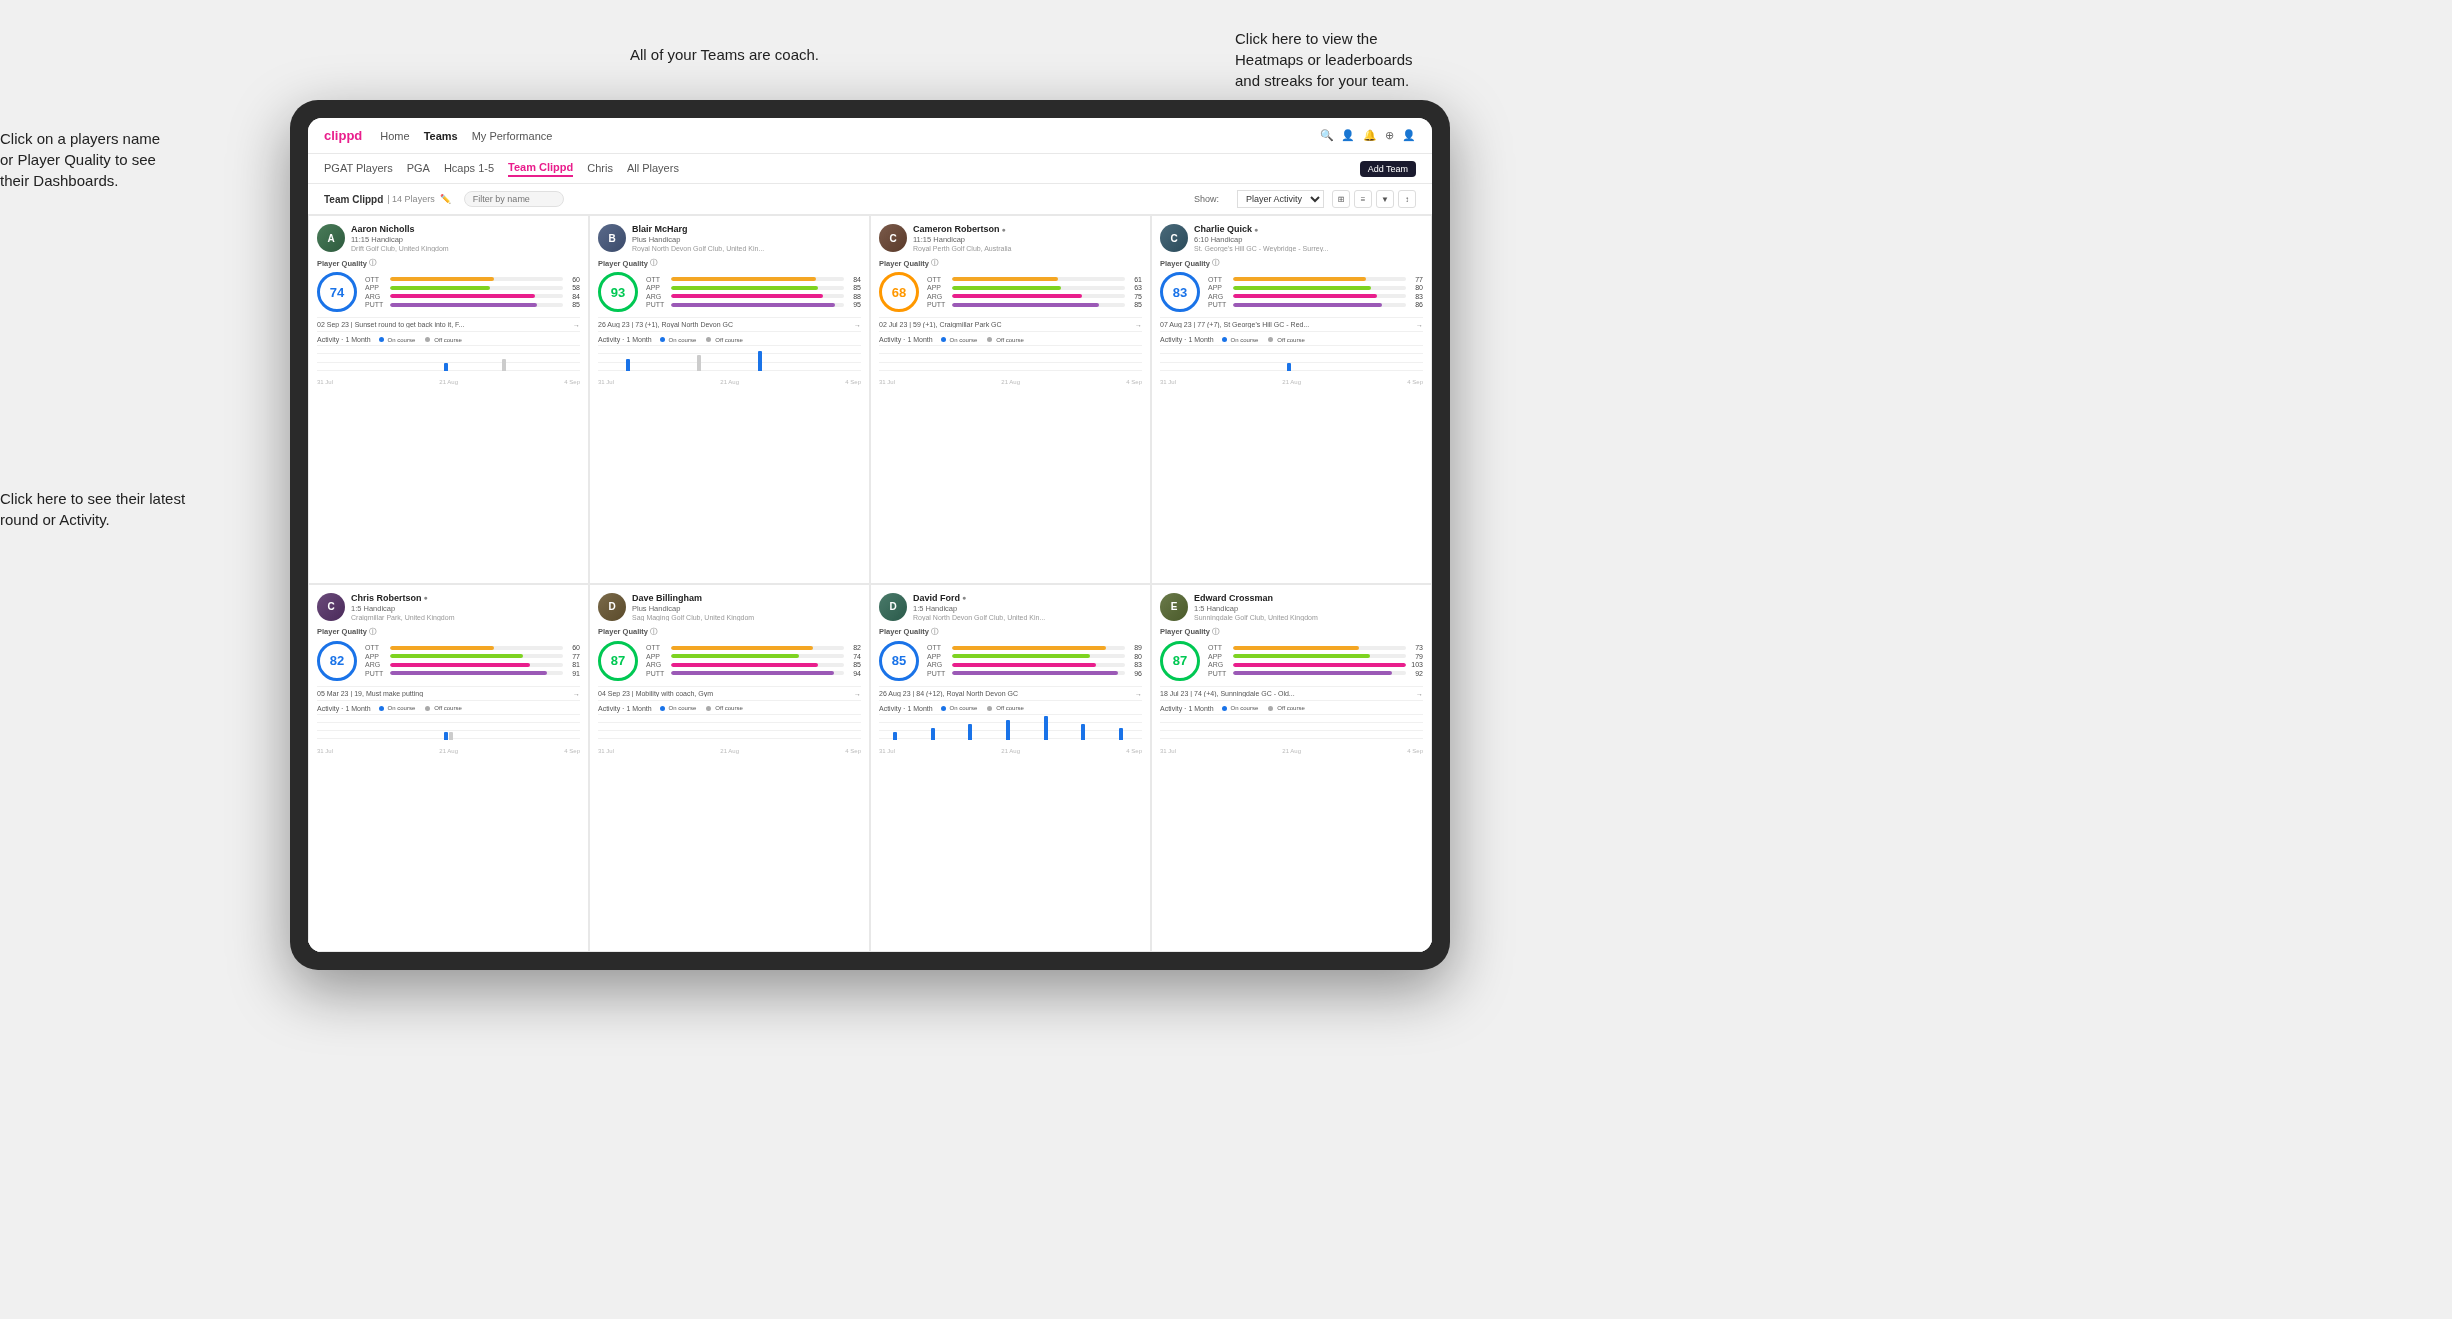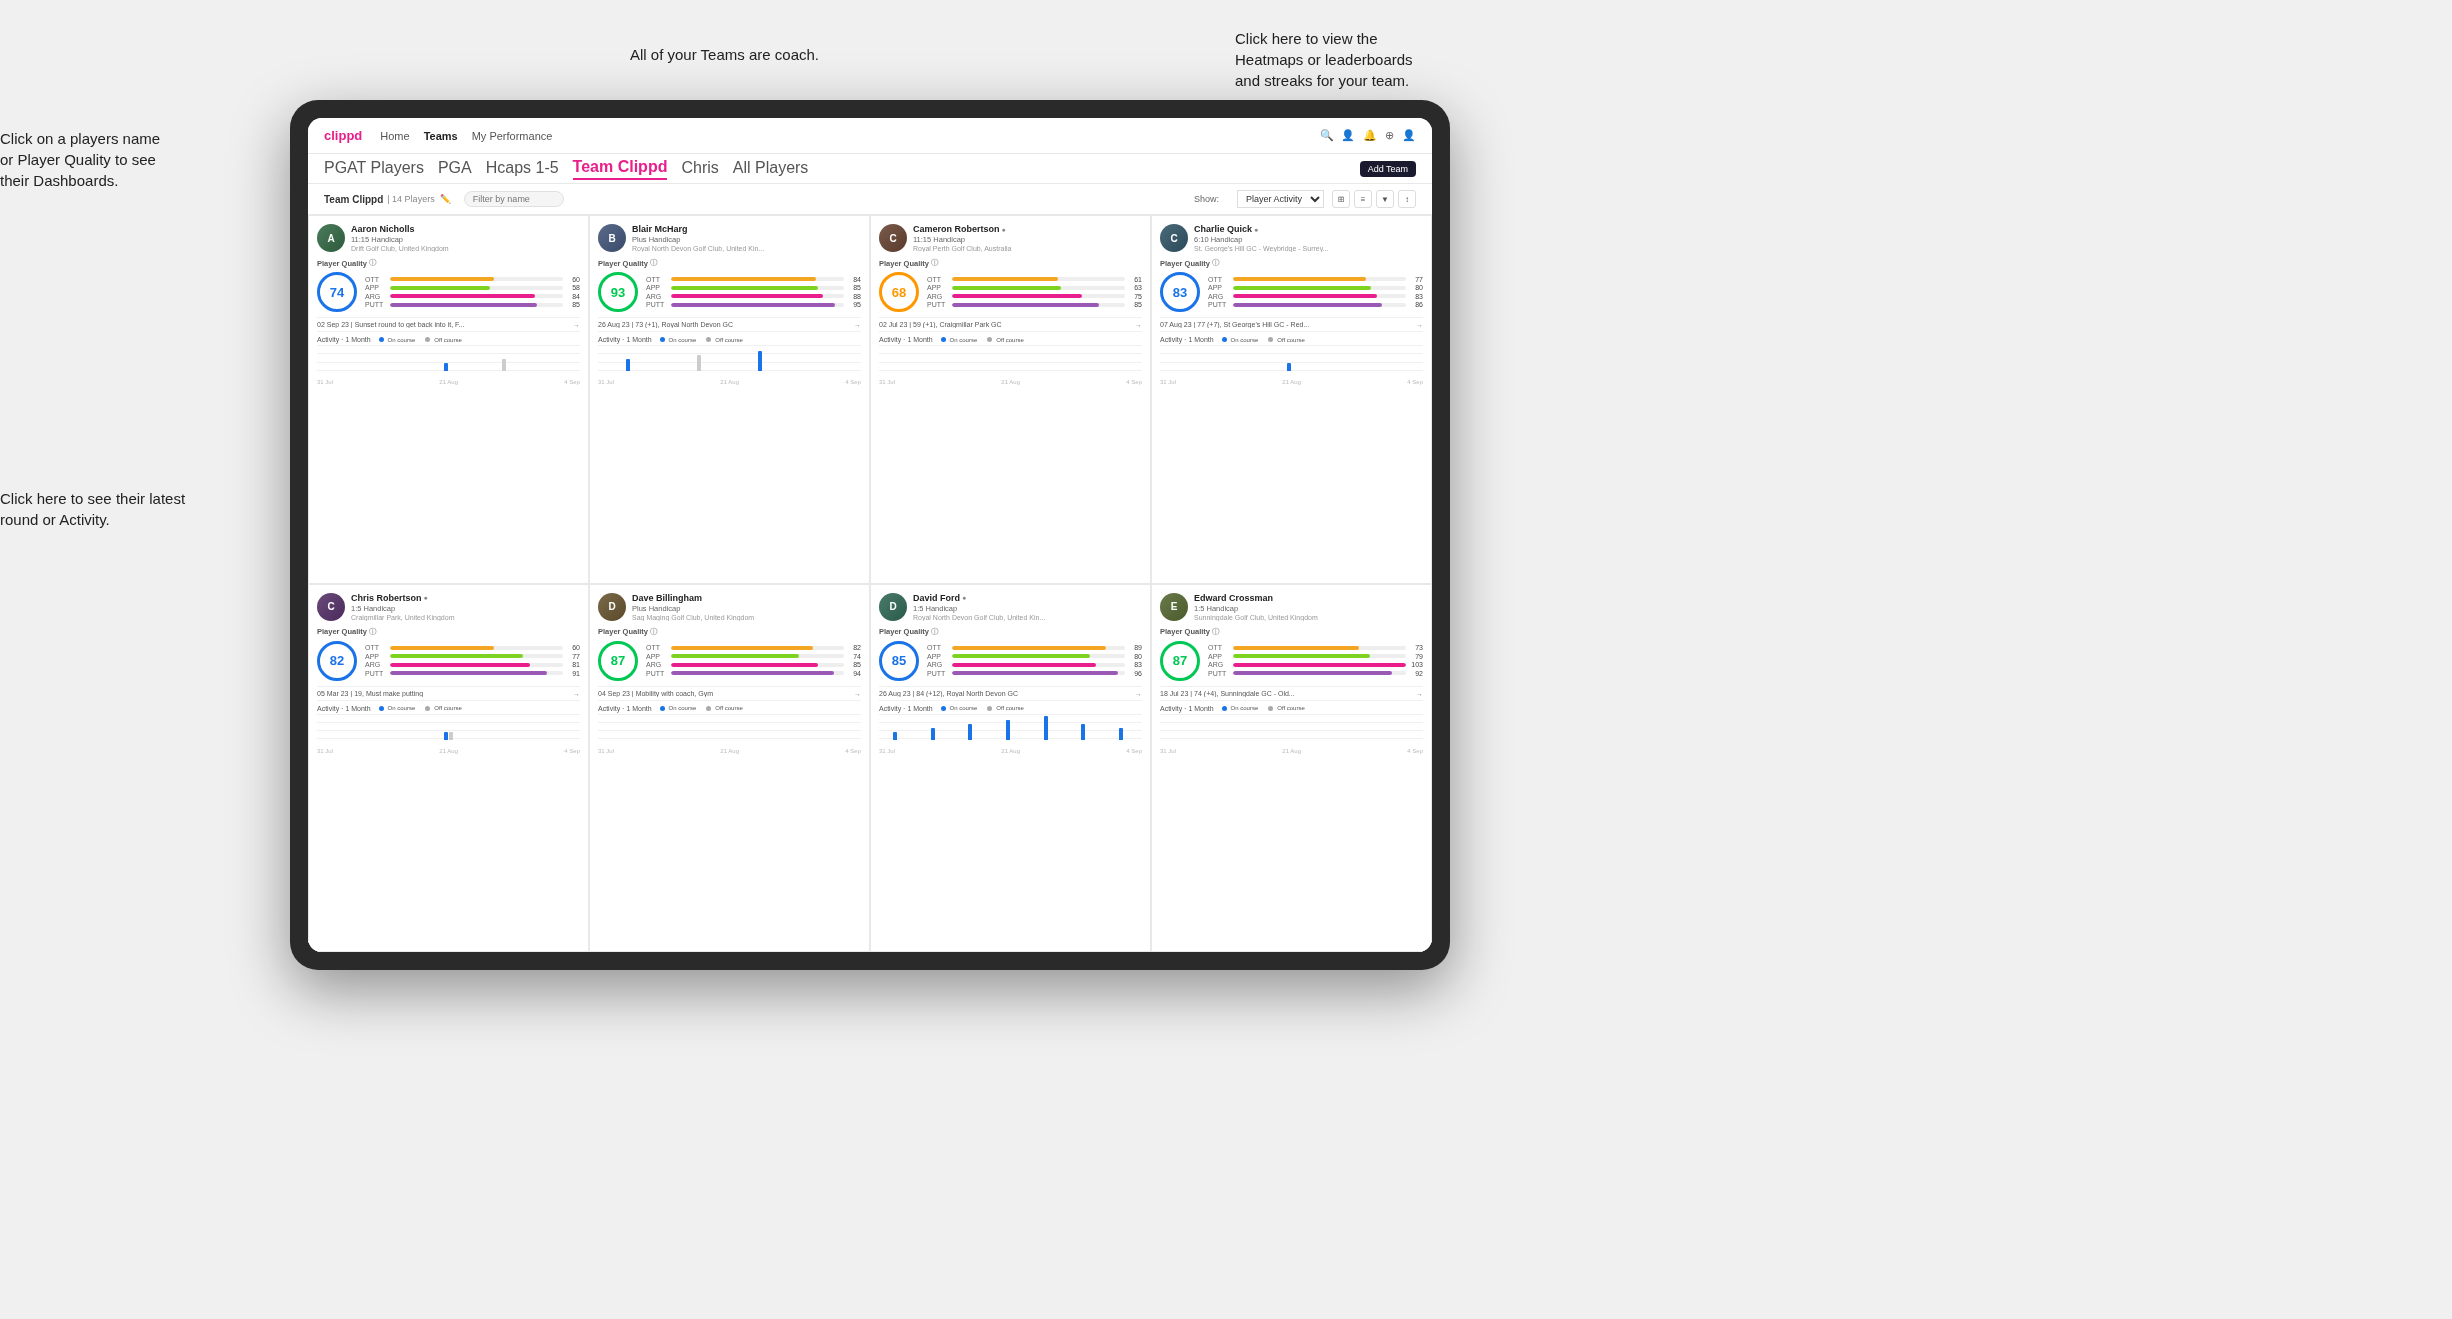--- a/index.html
+++ b/index.html
@@ -72,21 +72,21 @@
       display: flex;
       align-items: center;
       padding: 0 16px;
       height: 30px;
       background: #fff;
       border-bottom: 1px solid #e8e8e8;
       flex-shrink: 0;
       gap: 14px;
     }
     .sub-nav-item {
-      font-size: 16px;
+      font-size: 11px;
       color: #555;
       cursor: pointer;
       padding-bottom: 2px;
     }
     .sub-nav-item.active {
       color: #e91e8c;
       border-bottom: 2px solid #e91e8c;
       font-weight: 600;
     }
     .add-team-btn {

